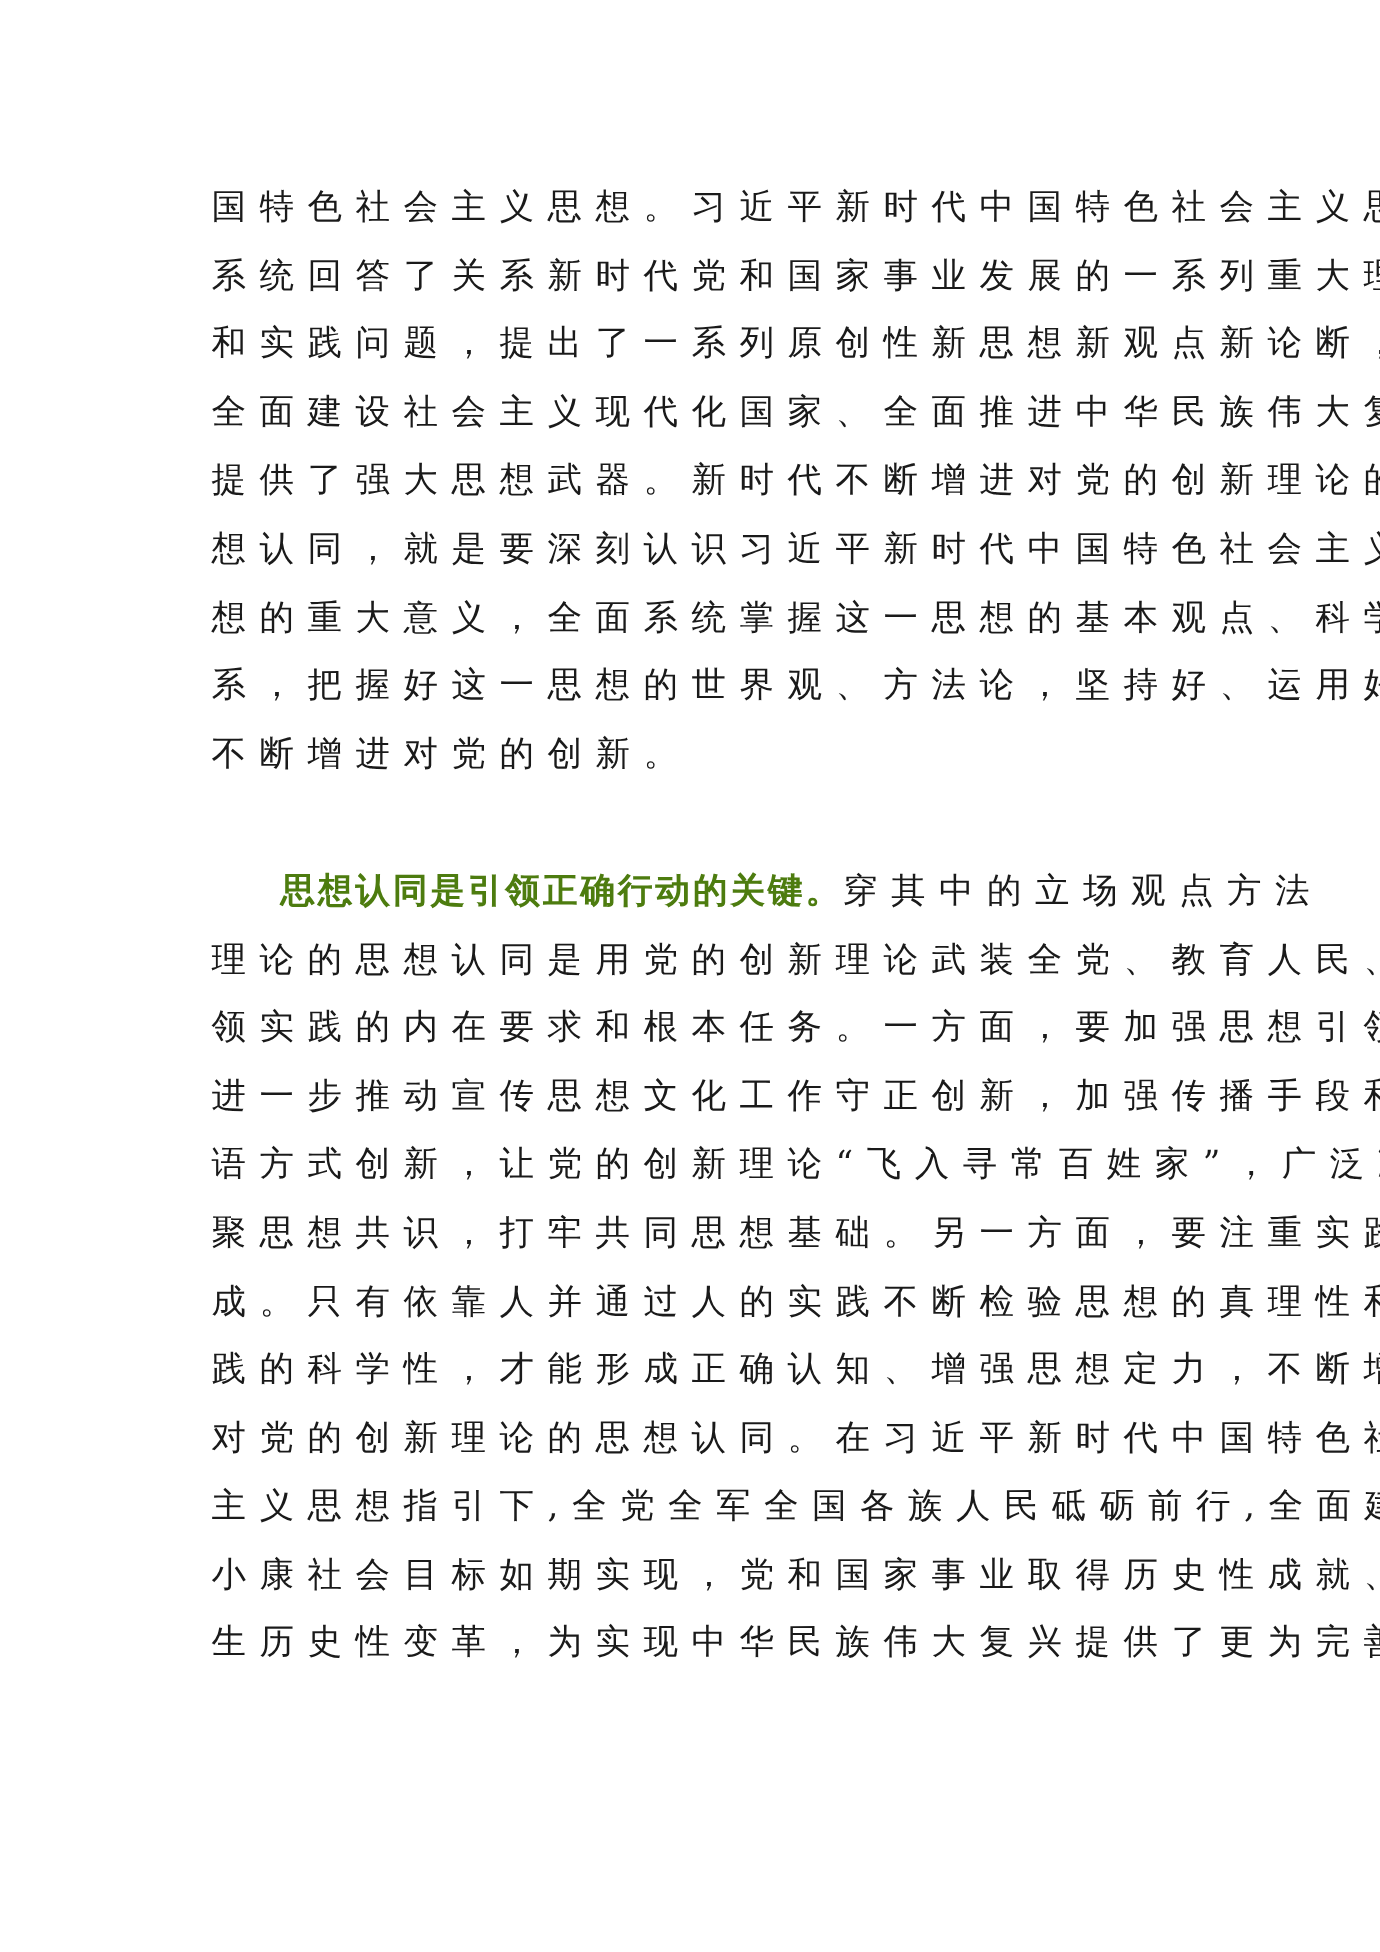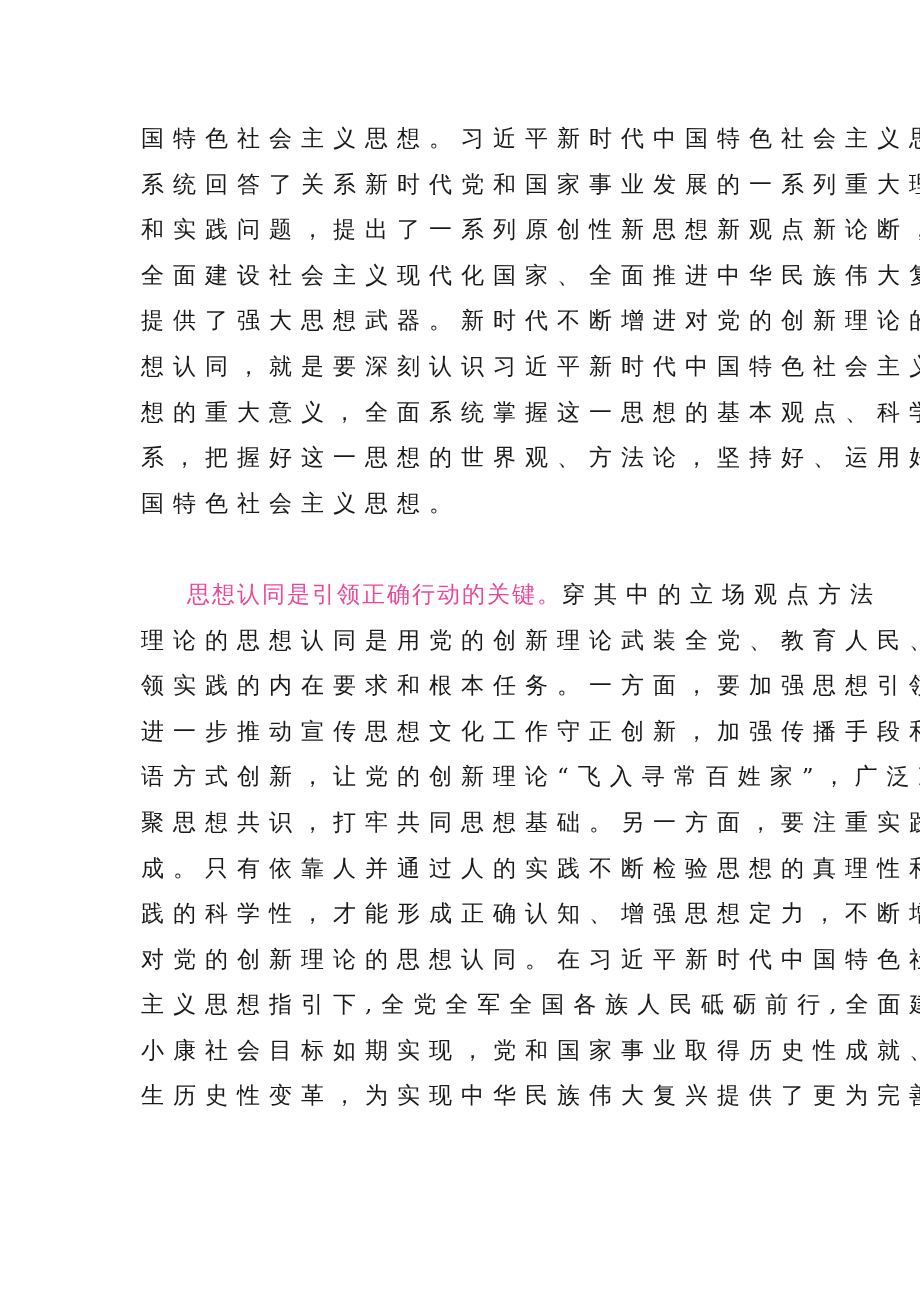--- a/index.html
+++ b/index.html
@@ -17,39 +17,39 @@
     .line {
       height: 45.6px;
       line-height: 45.6px;
       white-space: nowrap;
       overflow: visible;
     }
     .gap { height: 45.6px; }
     .indent { padding-left: 46px; }
     .bold {
       font-family: "DejaVu Sans", "Liberation Sans", sans-serif;
-      font-weight: normal;
+      font-weight: bold;
       letter-spacing: 2px;
-      color: #ec4899;
+      color: #4d7c0f;
     }
   </style>
 </head>
 <body>
 
 <div class="page">
   <div>
     <div class="line">国特色社会主义思想。习近平新时代中国特色社会主义思想</div>
     <div class="line">系统回答了关系新时代党和国家事业发展的一系列重大理论</div>
     <div class="line">和实践问题，提出了一系列原创性新思想新观点新论断，为</div>
     <div class="line">全面建设社会主义现代化国家、全面推进中华民族伟大复兴</div>
     <div class="line">提供了强大思想武器。新时代不断增进对党的创新理论的思</div>
     <div class="line">想认同，就是要深刻认识习近平新时代中国特色社会主义思</div>
     <div class="line">想的重大意义，全面系统掌握这一思想的基本观点、科学体</div>
     <div class="line">系，把握好这一思想的世界观、方法论，坚持好、运用好贯</div>
-    <div class="line">国特色社会主义思想。</div>
+    <div class="line">不断增进对党的创新。</div>
   </div>
 
   <div class="gap"></div>
 
   <div>
     <div class="line indent"><span class="bold">思想认同是引领正确行动的关键。</span><span>穿其中的立场观点方法</span></div>
     <div class="line">理论的思想认同是用党的创新理论武装全党、教育人民、引</div>
     <div class="line">领实践的内在要求和根本任务。一方面，要加强思想引领。</div>
     <div class="line">进一步推动宣传思想文化工作守正创新，加强传播手段和话</div>
     <div class="line">语方式创新，让党的创新理论“飞入寻常百姓家”，广泛凝</div>

